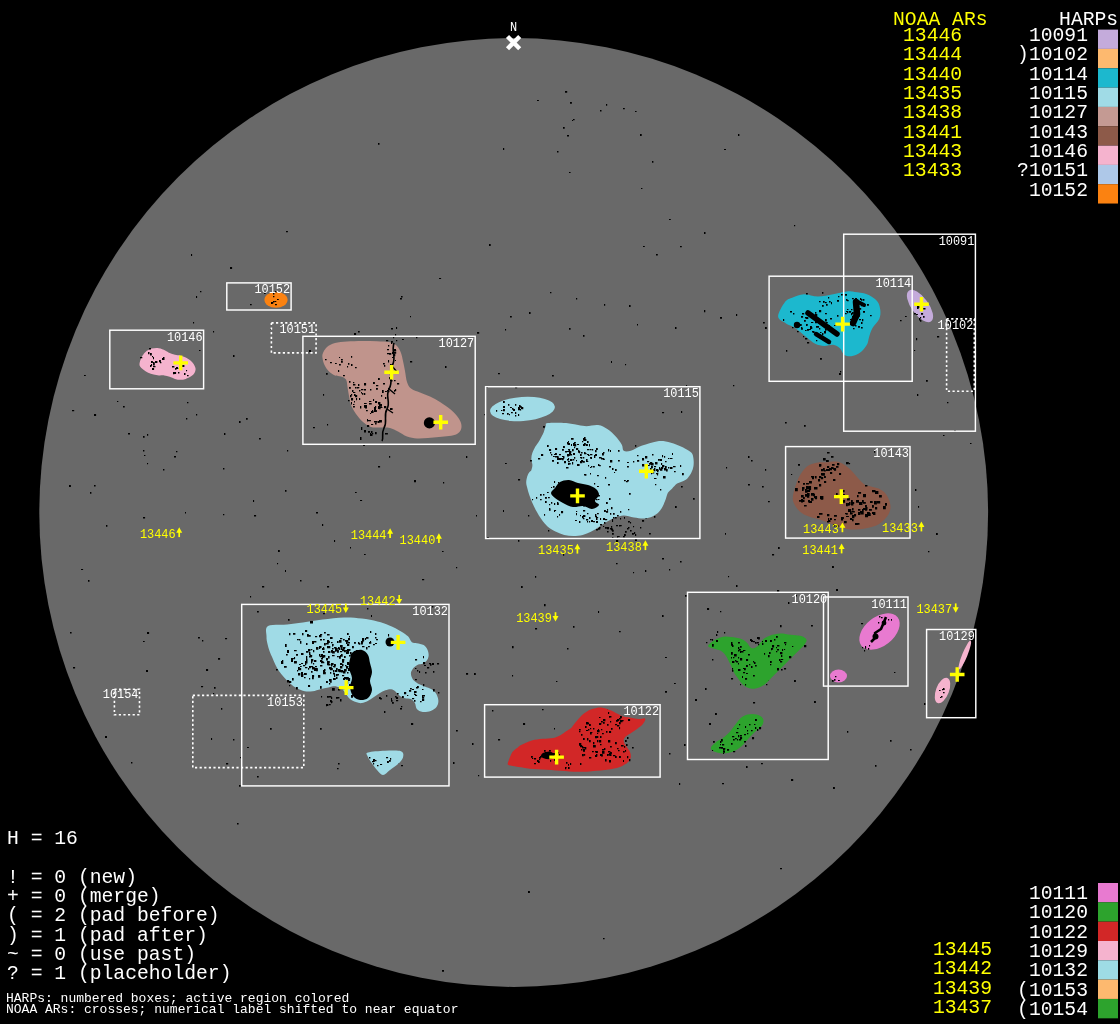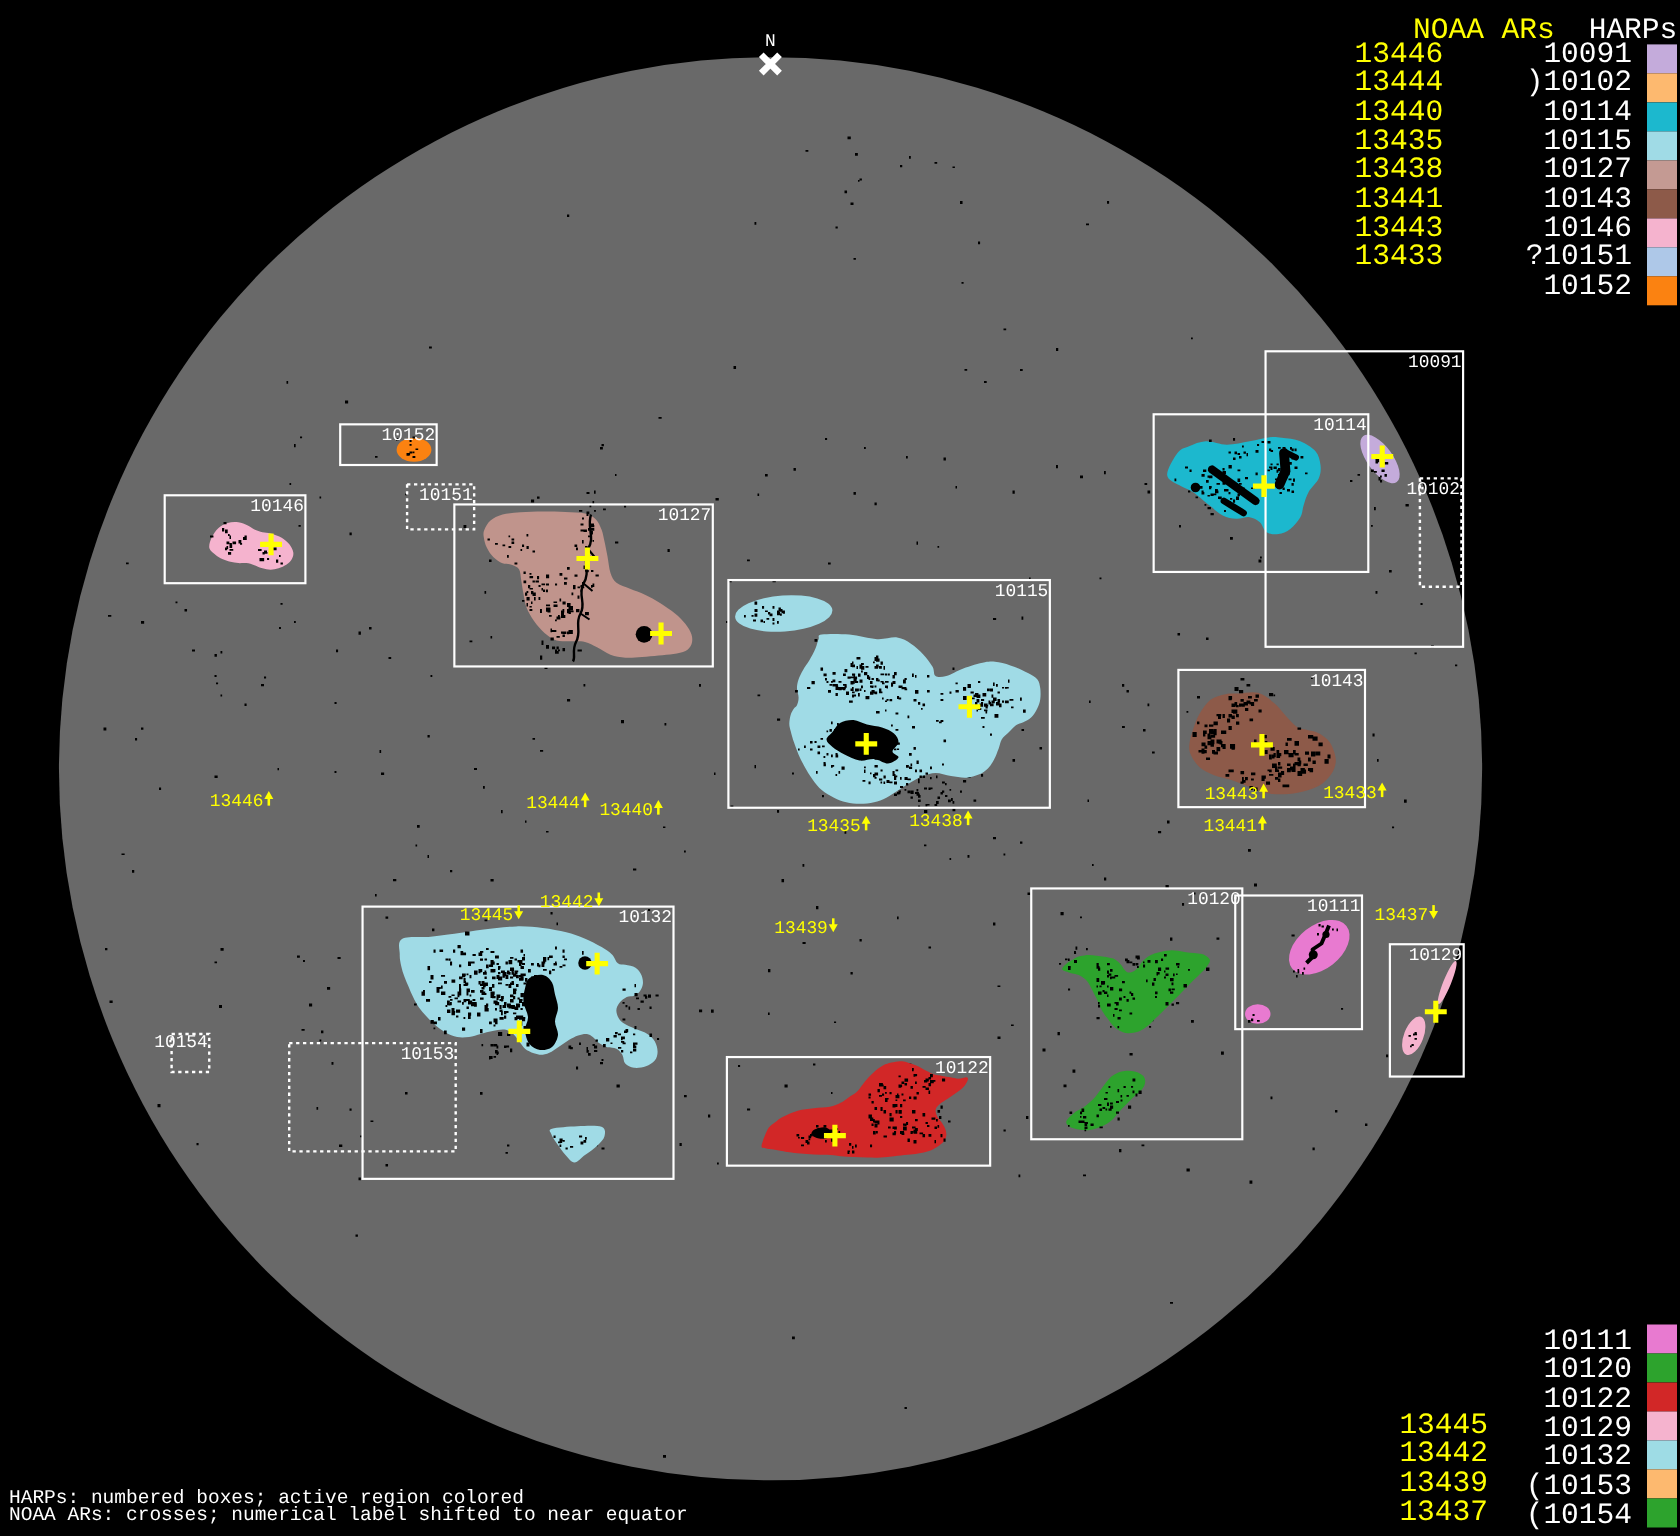--- a/index.html
+++ b/index.html
@@ -254,21 +254,21 @@
         <rect x="1098" y="902.3" width="20" height="19.33" fill="#2da32d"></rect>
         <rect x="1098" y="921.7" width="20" height="19.33" fill="#d22727"></rect>
         <rect x="1098" y="941.0" width="20" height="19.33" fill="#f5b3ce"></rect>
         <rect x="1098" y="960.3" width="20" height="19.33" fill="#9edce5"></rect>
         <rect x="1098" y="979.6" width="20" height="19.33" fill="#fdb96f"></rect>
         <rect x="1098" y="999.0" width="20" height="19.33" fill="#2da32d"></rect>
       </g>
 </svg>
 
 
-<pre class="yellow" style="left:942px;top:10.8px">NOAA ARs</pre>
+<pre class="yellow" style="left:893px;top:10.8px">NOAA ARs</pre>
 
 <pre class="yellow" style="left:903.4px;top:27.2px">13446
 13444
 13440
 13435
 13438
 13441
 13443
 13433</pre>
 
@@ -278,20 +278,28 @@
 <pre class="r" style="left:948px;top:27.2px;width:140px">10091
 )10102
 10114
 10115
 10127
 10143
 10146
 ?10151
 10152</pre>
 
+<pre style="left:7.4px;top:829.5px">H = 16
+
+! = 0 (new)
++ = 0 (merge)
+( = 2 (pad before)
+) = 1 (pad after)
+~ = 0 (use past)
+? = 1 (placeholder)</pre>
 
 <pre class="small" style="left:5.8px;top:993.2px">HARPs: numbered boxes; active region colored
 NOAA ARs: crosses; numerical label shifted to near equator</pre>
 
 <pre class="r" style="left:948px;top:885px;width:140px">10111
 10120
 10122
 10129
 10132
 (10153

